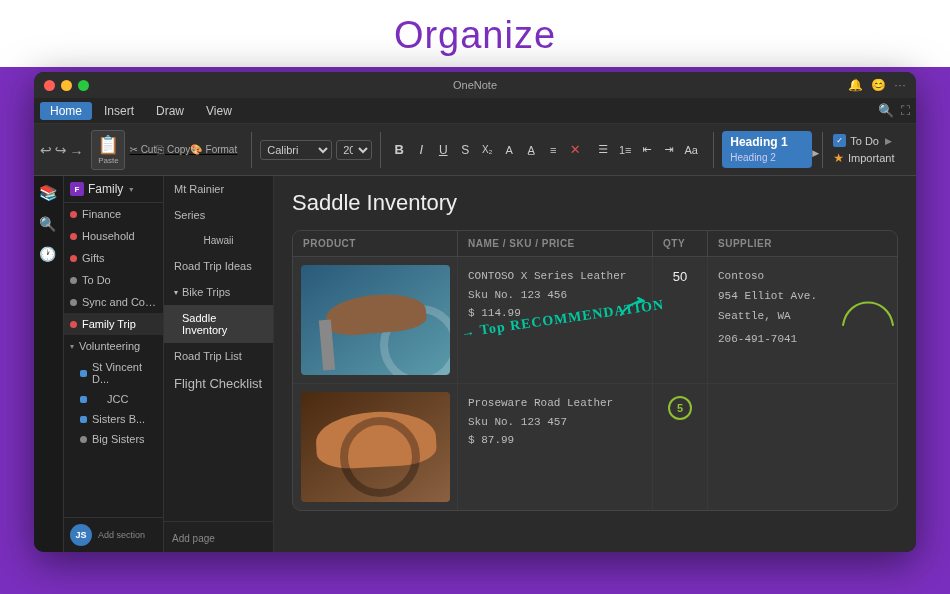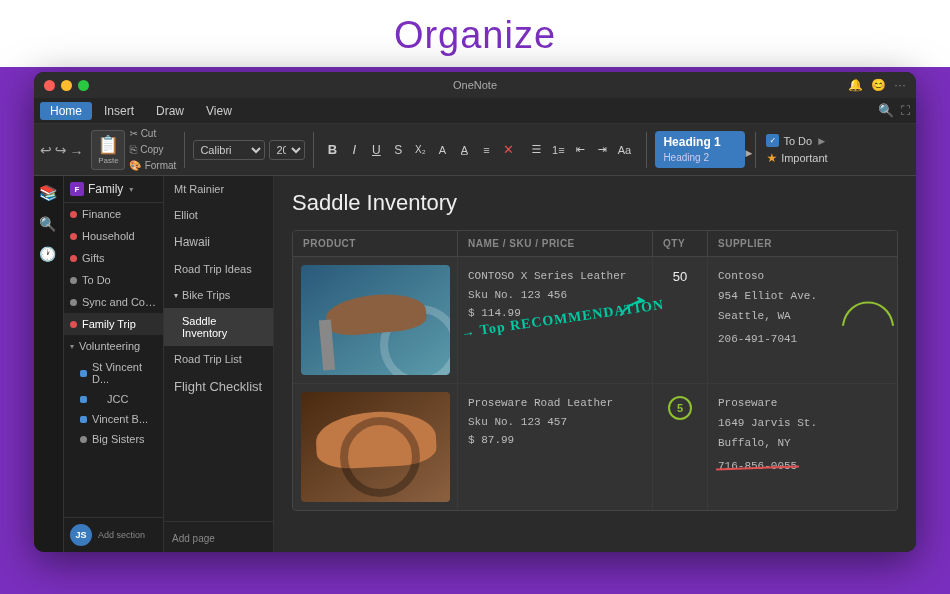--- a/index.html
+++ b/index.html
@@ -56,21 +56,21 @@
         <div style="font-size:14px;color:#aaa;cursor:pointer;">↩</div>
         <div style="font-size:14px;color:#aaa;cursor:pointer;">↪</div>
         <div style="font-size:14px;color:#aaa;cursor:pointer;">→</div>
       </div>
 
       <div style="width:34px;height:40px;background:#3a3a3a;border:1px solid #555;border-radius:3px;display:flex;flex-direction:column;align-items:center;justify-content:center;cursor:pointer;">
         <span style="font-size:18px;color:#ccc;">📋</span>
         <span style="font-size:8px;color:#aaa;">Paste</span>
       </div>
 
-      <div style="display:flex;flex-direction:column;margin-right:0;">
+      <div style="display:flex;flex-direction:row;margin-right:6px;text-decoration:underline;">
         <div style="font-size:10px;color:#aaa;cursor:pointer;line-height:1.6;">✂ Cut</div>
         <div style="font-size:10px;color:#aaa;cursor:pointer;line-height:1.6;">⎘ Copy</div>
         <div style="font-size:10px;color:#aaa;cursor:pointer;line-height:1.6;">🎨 Format</div>
       </div>
 
       <div style="width:1px;height:36px;background:#555;margin:0 4px;"></div>
 
       <select style="background:#2d2d2d;border:1px solid #555;color:#ccc;font-size:11px;padding:2px 2px;border-radius:3px;width:72px;">
         <option>Calibri</option>
       </select>
@@ -178,60 +178,60 @@
           <div style="display:flex;align-items:center;gap:5px;padding:4px 6px 4px 16px;cursor:pointer;font-size:11px;color:#bbb;">
             <div style="width:7px;height:7px;border-radius:2px;background:#4a90d9;flex-shrink:0;"></div>
             <span>St Vincent D...</span>
           </div>
           <div style="display:flex;align-items:center;gap:20px;padding:4px 6px 4px 16px;cursor:pointer;font-size:11px;color:#bbb;">
             <div style="width:7px;height:7px;border-radius:2px;background:#4a90d9;flex-shrink:0;"></div>
             <span>JCC</span>
           </div>
           <div style="display:flex;align-items:center;gap:5px;padding:4px 6px 4px 16px;cursor:pointer;font-size:11px;color:#bbb;">
             <div style="width:7px;height:7px;border-radius:2px;background:#4a90d9;flex-shrink:0;"></div>
-            <span>Vincent B...</span>
+            <span>Sisters B...</span>
           </div>
           <div style="display:flex;align-items:center;gap:5px;padding:4px 6px 4px 16px;cursor:pointer;font-size:11px;color:#bbb;">
             <div style="width:7px;height:7px;border-radius:50%;background:#888;flex-shrink:0;"></div>
             <span>Big Sisters</span>
           </div>
         </div>
 
         <div style="border-top:1px solid #333;padding:6px;display:flex;align-items:center;gap:6px;">
           <div style="width:22px;height:22px;border-radius:50%;background:#3a7abf;display:flex;align-items:center;justify-content:center;font-size:9px;color:white;font-weight:bold;cursor:pointer;">
             <span>JS</span>
           </div>
           <div style="display:flex;flex-direction:column;gap:2px;">
             <div style="font-size:9px;color:#888;cursor:pointer;">Add section</div>
           </div>
         </div>
       </div>
 
       <div style="width:110px;background:#212121;border-right:1px solid #333;display:flex;flex-direction:column;overflow-y:auto;">
         <div style="padding:7px 10px;font-size:11px;color:#bbb;cursor:pointer;">Mt Rainier</div>
-        <div style="padding:7px 10px;font-size:11px;color:#bbb;cursor:pointer;">Elliot</div>
-        <div style="padding:7px 10px;font-size:12px;color:#bbb;cursor:pointer;">Hawaii</div>
+        <div style="padding:7px 10px;font-size:11px;color:#bbb;cursor:pointer;">Series</div>
+        <div style="padding:7px 10px;font-size:10px;color:#bbb;cursor:pointer;text-align:center;">Hawaii</div>
         <div style="padding:7px 10px;font-size:11px;color:#bbb;cursor:pointer;">Road Trip Ideas</div>
         <div style="display:flex;align-items:center;gap:4px;padding:7px 10px;font-size:11px;color:#bbb;cursor:pointer;">
           <span style="font-size:8px;">▾</span>
           <span>Bike Trips</span>
         </div>
         <div style="padding:7px 10px 7px 18px;font-size:11px;color:white;background:#3a3a3a;cursor:pointer;">Saddle Inventory</div>
         <div style="padding:7px 10px 7px 10px;font-size:11px;color:#bbb;cursor:pointer;">Road Trip List</div>
         <div style="padding:7px 10px;font-size:13px;color:#bbb;cursor:pointer;">Flight Checklist</div>
         <div style="margin-top:auto;border-top:1px solid #333;padding:6px 8px;">
           <span style="font-size:10px;color:#888;cursor:pointer;">Add page</span>
         </div>
       </div>
 
       <div style="flex:1;background:#2b2b2b;overflow:auto;padding:14px 18px;">
 
         <div style="font-size:22px;color:#eee;font-weight:300;margin-bottom:14px;">Saddle Inventory</div>
 
-        <div style="background:#333;border:1px solid #444;border-radius:4px;overflow:hidden;">
+        <div style="background:#333;border:1px solid #444;border-radius:9px;overflow:hidden;">
 
           <div style="display:grid;grid-template-columns:165px 195px 55px 175px;background:#2d2d2d;border-bottom:1px solid #444;">
             <div style="padding:7px 10px;font-size:10px;color:#888;font-weight:600;letter-spacing:0.5px;border-right:1px solid #444;">PRODUCT</div>
             <div style="padding:7px 10px;font-size:10px;color:#888;font-weight:600;letter-spacing:0.5px;border-right:1px solid #444;">NAME / SKU / PRICE</div>
             <div style="padding:7px 10px;font-size:10px;color:#888;font-weight:600;letter-spacing:0.5px;border-right:1px solid #444;">QTY</div>
             <div style="padding:7px 10px;font-size:10px;color:#888;font-weight:600;letter-spacing:0.5px;">SUPPLIER</div>
           </div>
 
           <div style="display:grid;grid-template-columns:165px 195px 55px 175px;border-bottom:1px solid #3a3a3a;">
 
@@ -296,30 +296,19 @@
                 <div>Proseware Road Leather</div>
                 <div>Sku No. 123 457</div>
                 <div>$ 87.99</div>
               </div>
             </div>
 
             <div style="padding:10px;border-right:1px solid #3a3a3a;display:flex;justify-content:center;padding-top:12px;">
               <div style="width:24px;height:24px;border-radius:50%;border:2px solid #90c030;display:flex;align-items:center;justify-content:center;font-size:11px;color:#90c030;font-weight:bold;">5</div>
             </div>
 
-            <div style="padding:10px;position:relative;">
-              <div style="font-family:'Courier New',monospace;font-size:11px;line-height:1.8;color:#bbb;">
-                <div>Proseware</div>
-                <div>1649 Jarvis St.</div>
-                <div>Buffalo, NY</div>
-                <div style="margin-top:4px;position:relative;display:inline-block;">
-                  716-856-0055
-                  <div style="position:absolute;top:50%;left:-2px;right:-2px;height:1.5px;background:#e05050;transform:rotate(-2deg);"></div>
-                </div>
-              </div>
-            </div>
           </div>
 
         </div>
       </div>
     </div>
   </div>
 </div>
 
 </body></html>

